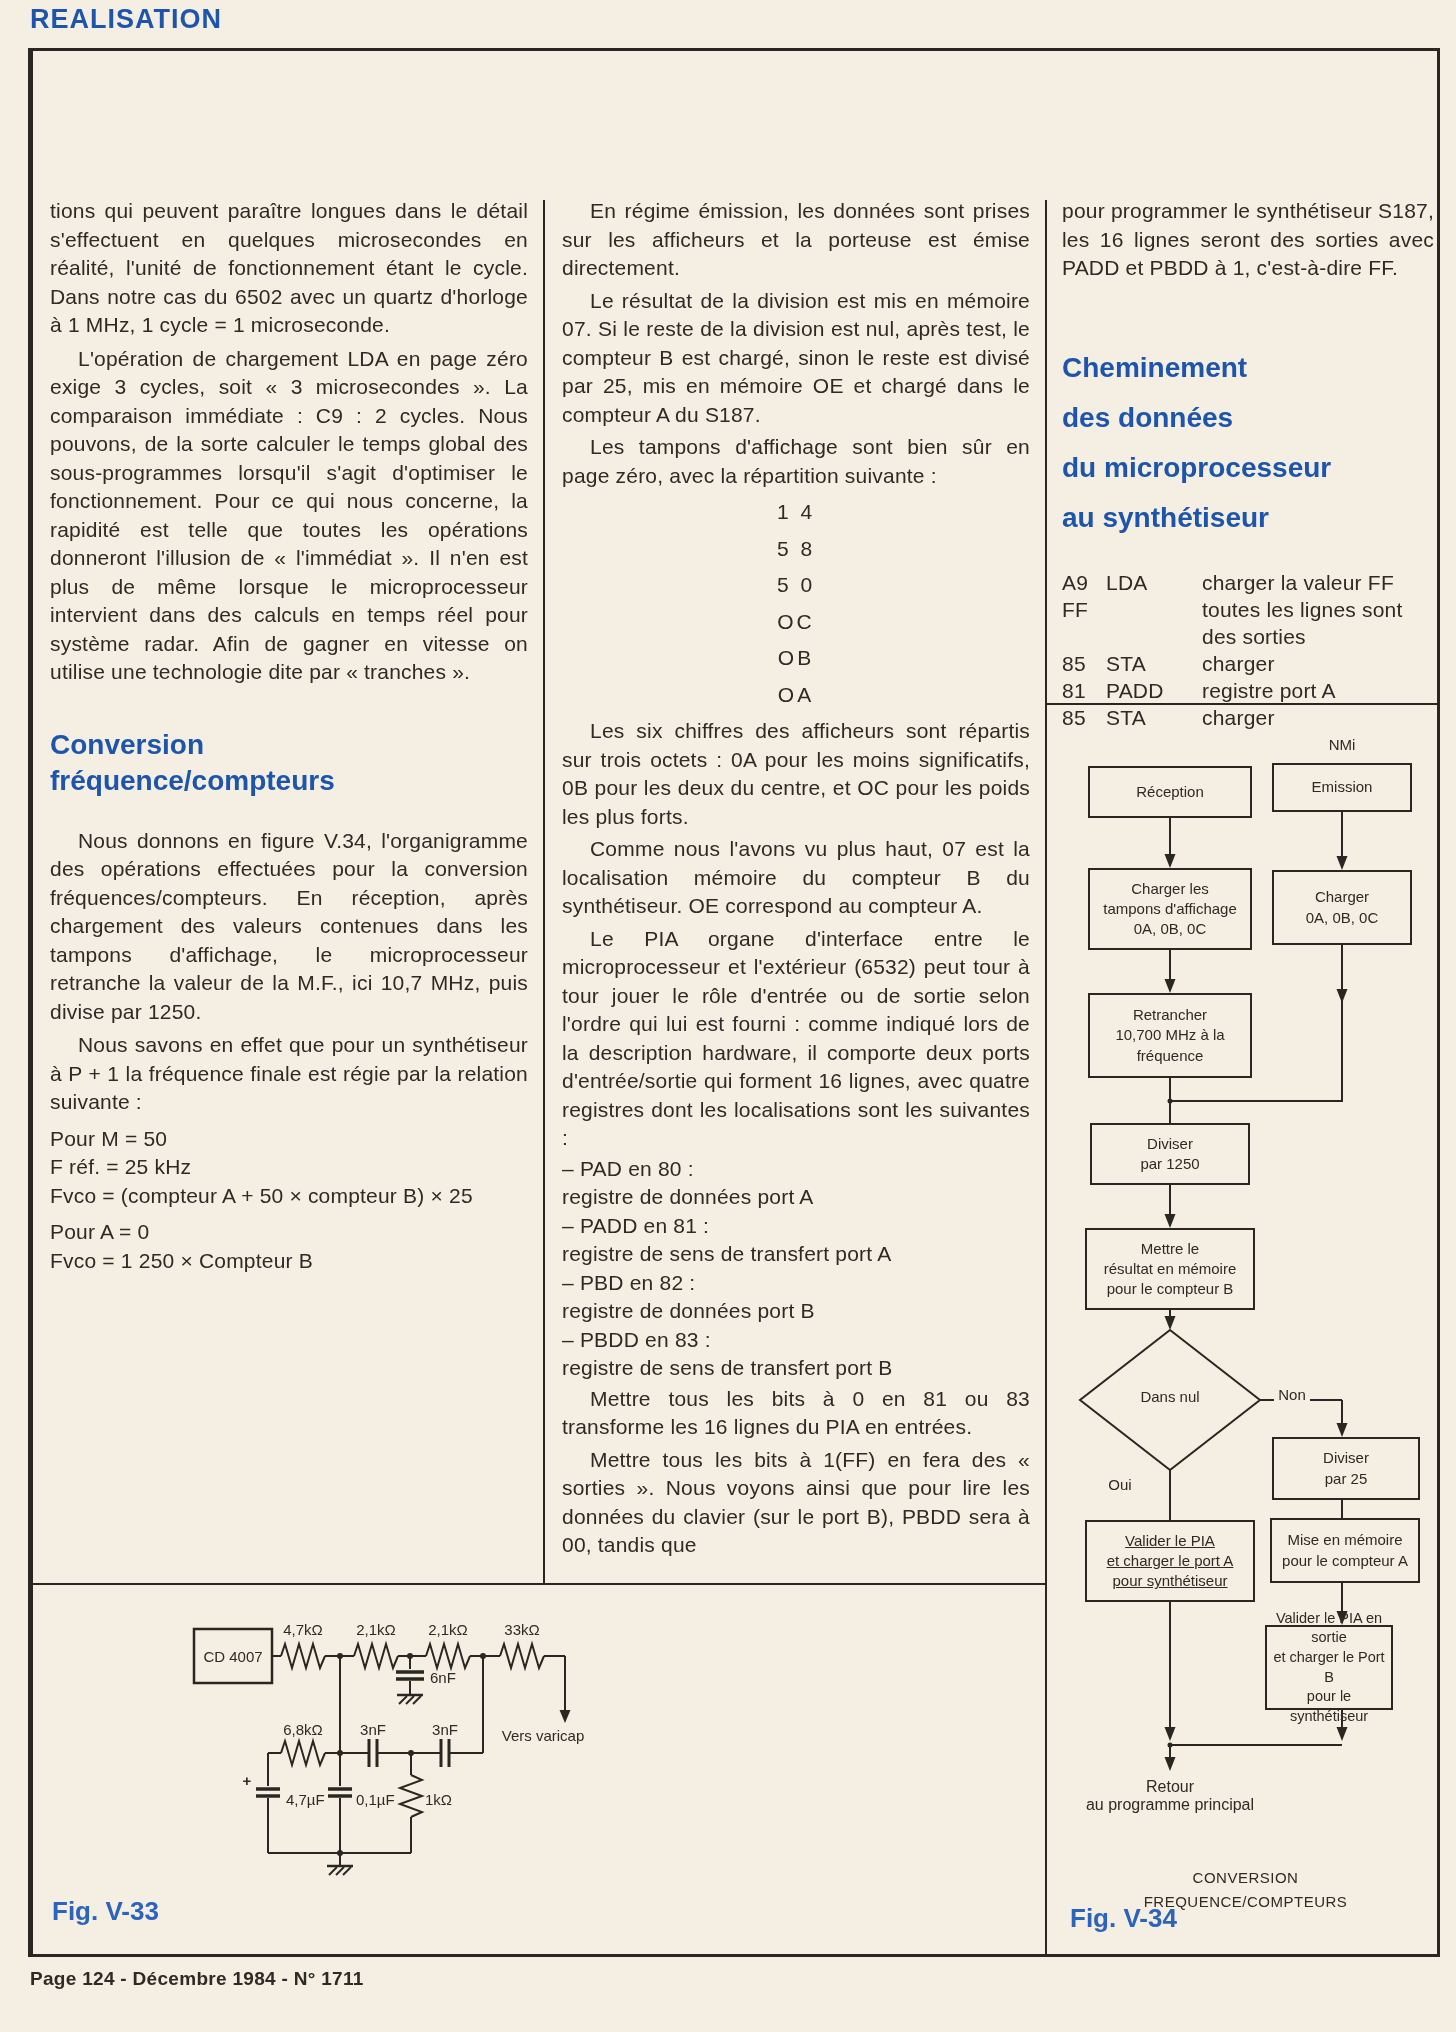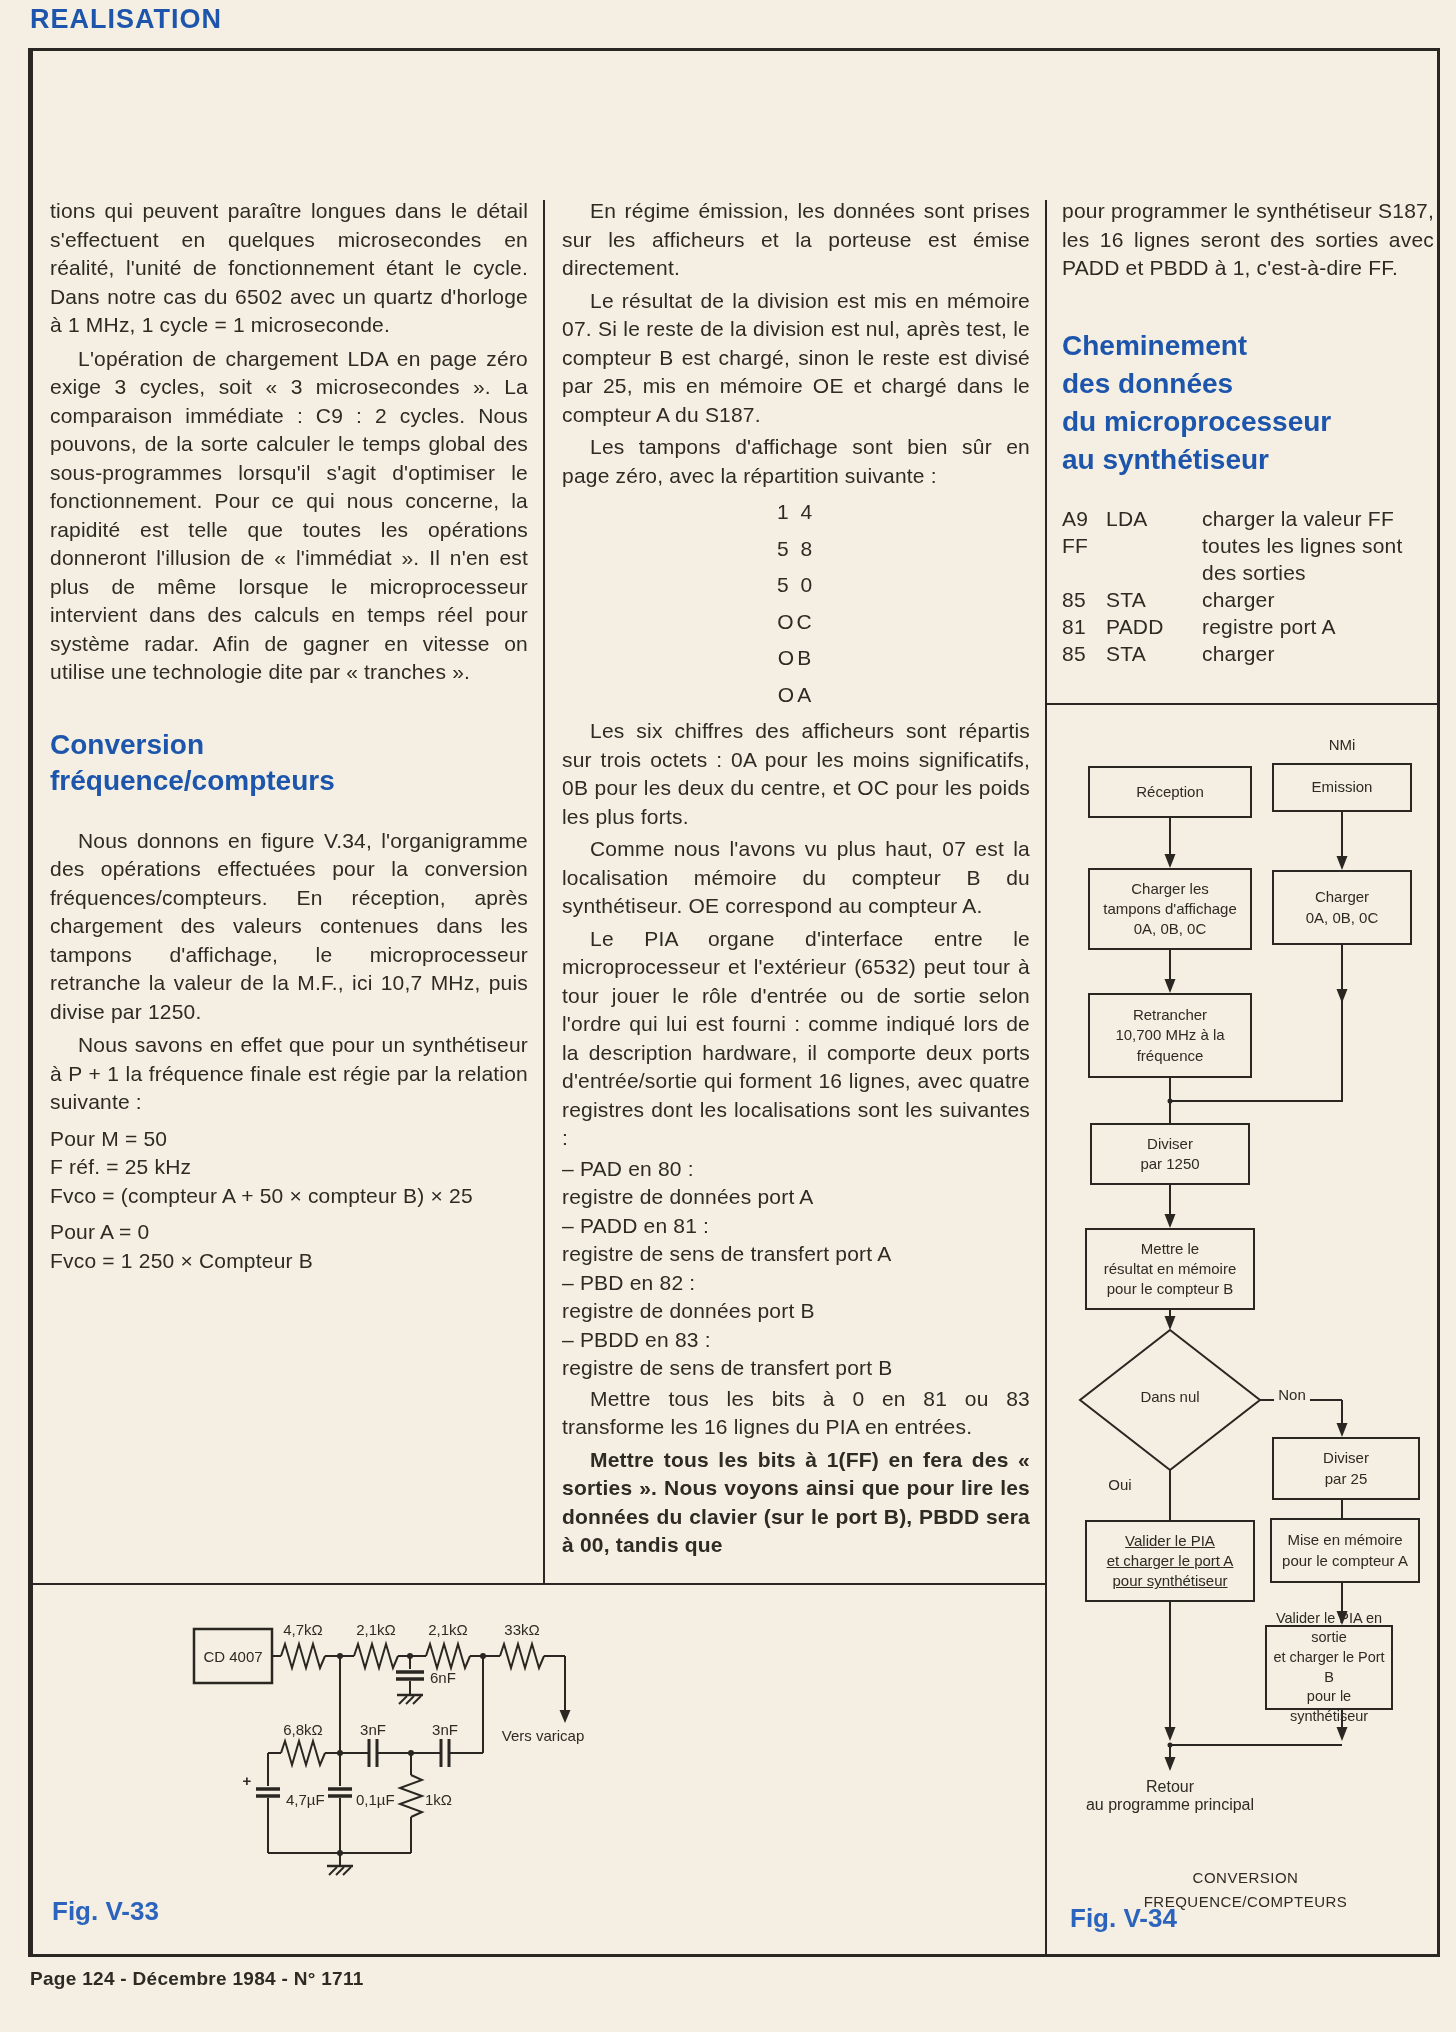--- a/index.html
+++ b/index.html
@@ -33,21 +33,21 @@
   .col{
     position:absolute;
     font-size:21px;line-height:28.5px;letter-spacing:0.2px;
   }
   .p{margin:0 0 5px 0;text-align:justify;text-indent:28px;}
   .p.noindent{text-indent:0;}
   .h1{
     color:var(--blue);font-weight:bold;font-size:28px;line-height:36px;
     white-space:pre-line;margin:40px 0 28px 0;letter-spacing:0;
   }
-  .h1.h1b{margin:44px 0 26px 0;line-height:38px;}
+  .h1.h1b{margin:60px 0 26px 0;line-height:50px;}
   .formula{margin:8px 0 0 0;}
   .formula div{margin:0;}
   .memtable{
     width:300px;margin:8px auto 8px auto;
     display:grid;grid-template-columns:1fr;row-gap:8px;
     text-align:center;letter-spacing:3px;
   }
   .reg{margin:0;text-align:left;}
   .listing{margin-top:22px;}
   .lrow{display:grid;grid-template-columns:44px 96px 1fr;line-height:27px;}
@@ -126,21 +126,21 @@
     <p class="p" style="margin-bottom:2px;">Le PIA organe d'interface entre le microprocesseur et l'extérieur (6532) peut tour à tour jouer le rôle d'entrée ou de sortie selon l'ordre qui lui est fourni : comme indiqué lors de la description hardware, il comporte deux ports d'entrée/sortie qui forment 16 lignes, avec quatre registres dont les localisations sont les suivantes :</p>
     <div class="reg">– PAD en 80 :</div>
     <div class="reg">registre de données port A</div>
     <div class="reg">– PADD en 81 :</div>
     <div class="reg">registre de sens de transfert port A</div>
     <div class="reg">– PBD en 82 :</div>
     <div class="reg">registre de données port B</div>
     <div class="reg">– PBDD en 83 :</div>
     <div class="reg">registre de sens de transfert port B</div>
     <p class="p" style="margin:2px 0 4px 0;">Mettre tous les bits à 0 en 81 ou 83 transforme les 16 lignes du PIA en entrées.</p>
-    <p class="p" style="margin-bottom:18px;font-weight:bold;">Mettre tous les bits à 1(FF) en fera des « sorties ». Nous voyons ainsi que pour lire les données du clavier (sur le port B), PBDD sera à 00, tandis que</p>
+    <p class="p" style="margin-bottom:18px;">Mettre tous les bits à 1(FF) en fera des « sorties ». Nous voyons ainsi que pour lire les données du clavier (sur le port B), PBDD sera à 00, tandis que</p>
   </div>
 
   <div class="col" style="left:1062px;top:197px;width:372px;">
     <p class="p noindent">pour programmer le synthétiseur S187, les 16 lignes seront des sorties avec PADD et PBDD à 1, c'est-à-dire FF.</p>
     <div class="h1 h1b">Cheminement
 des données
 du microprocesseur
 au synthétiseur</div>
     <div class="listing">
       <div class="lrow">

